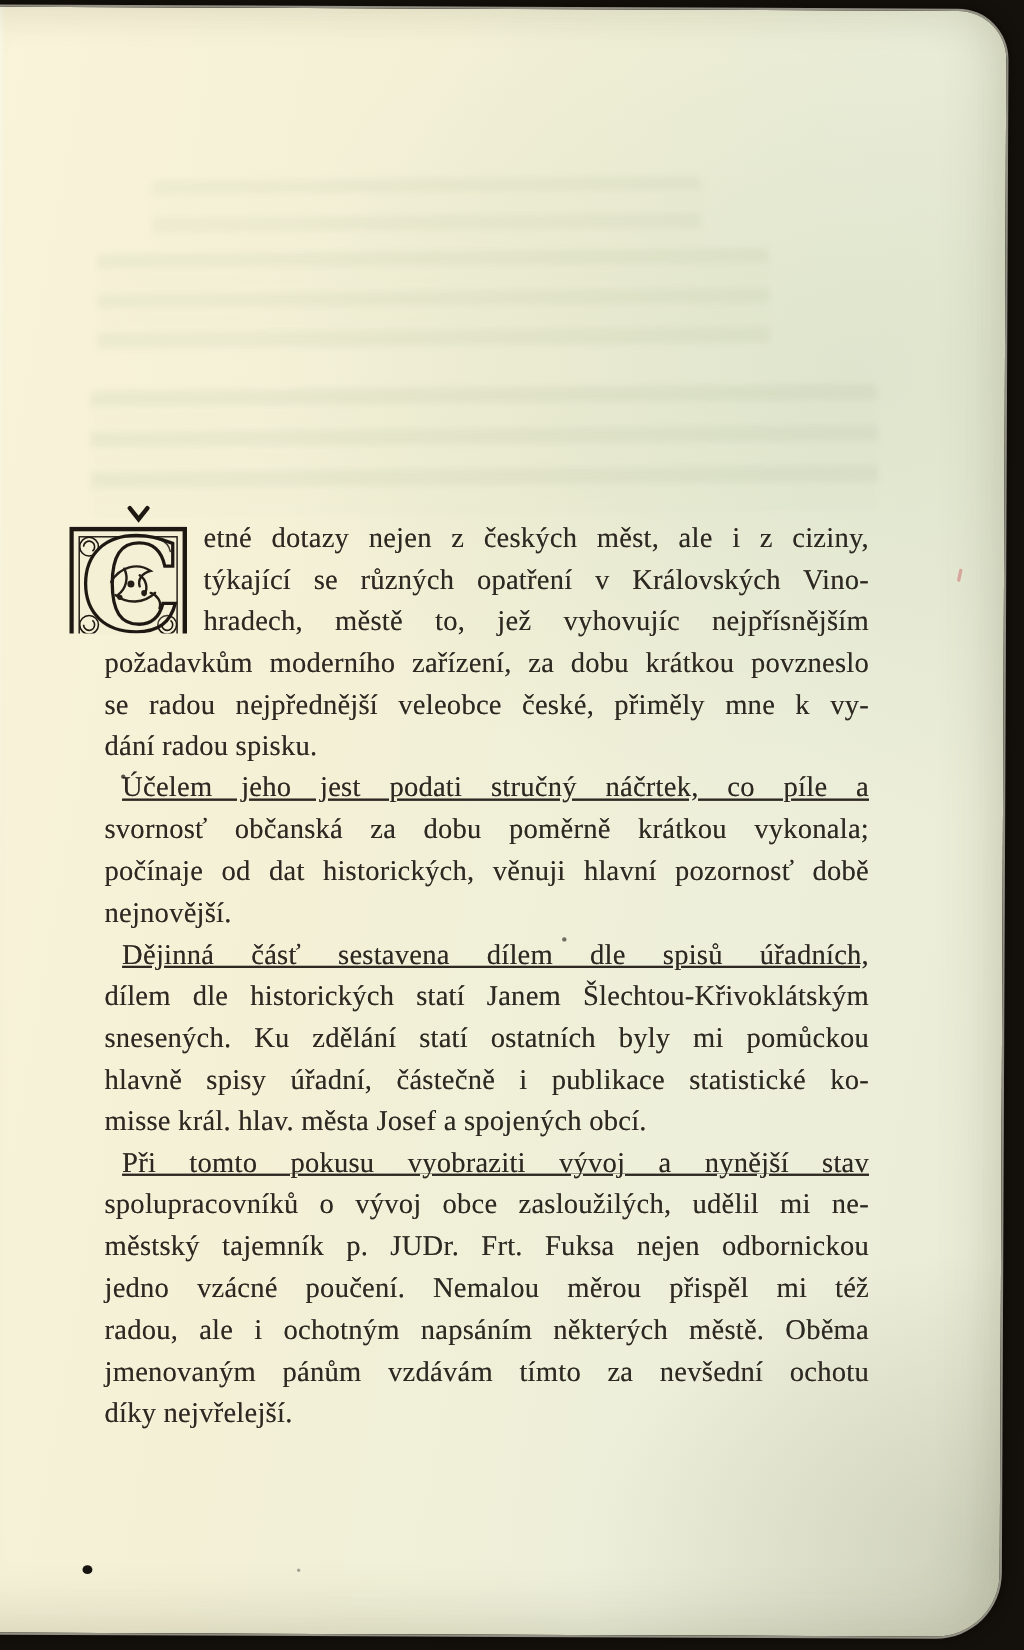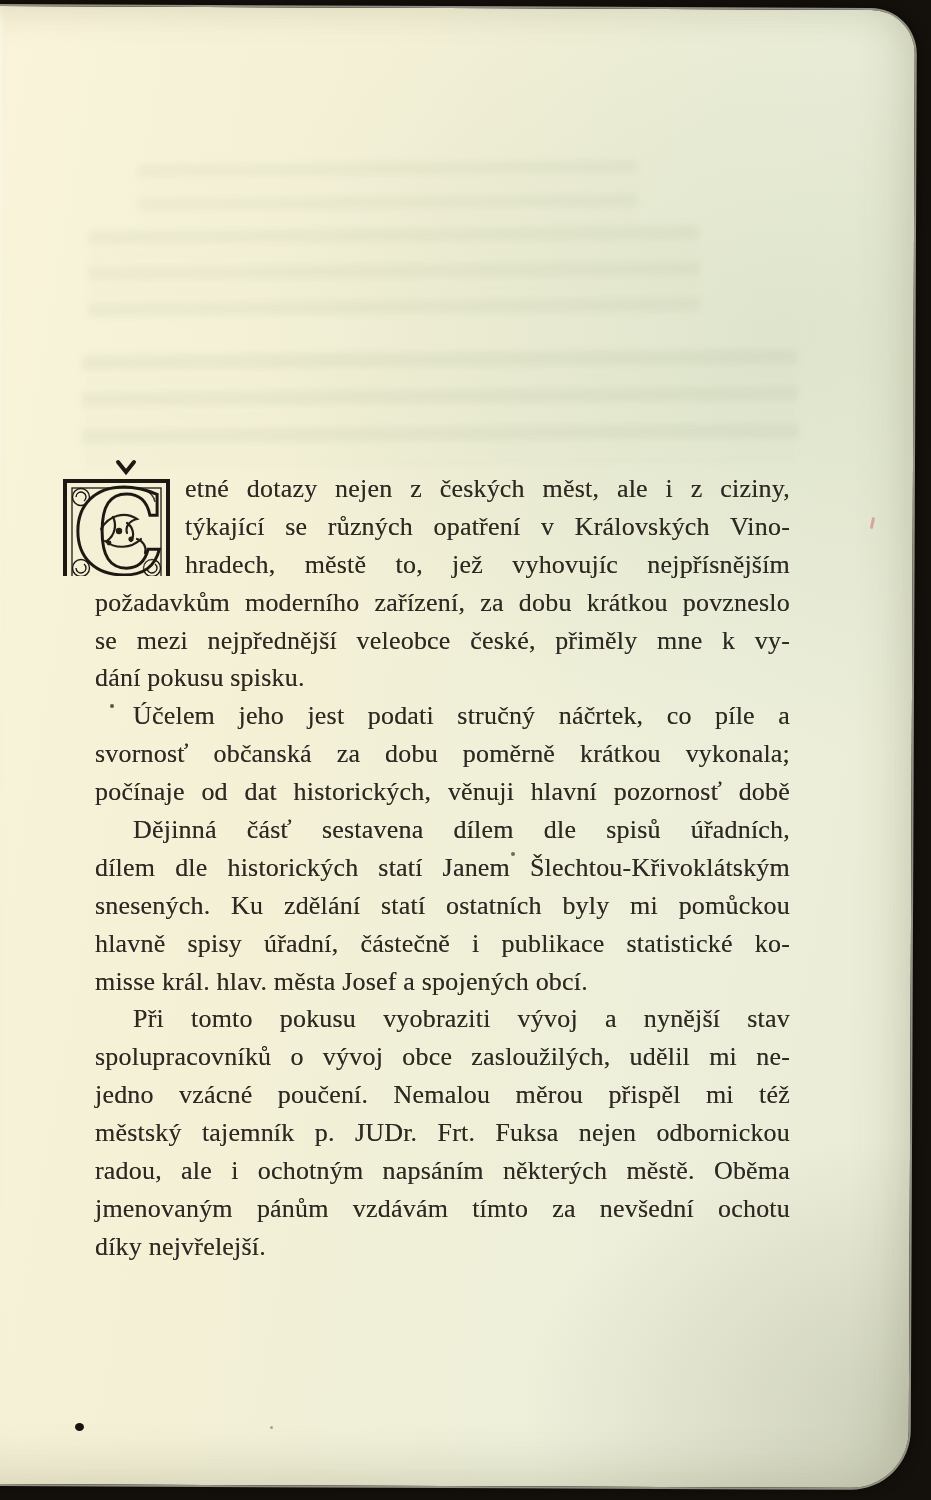--- a/index.html
+++ b/index.html
@@ -65,21 +65,21 @@
   .para{margin:0;}
   .line{
     text-align:justify;
     text-align-last:justify;
     height:37.9px;
     white-space:normal;
     overflow:visible;
     margin-left:32px;
   }
   .line.last{text-align-last:left;}
-  .line.indent{margin-left:70px;}
+  .line.indent{margin-left:48px;text-decoration:underline;}
   .line.cap-inset{margin-left:122px;}
   
   .dropcap{
     position:absolute;left:63px;top:449px;width:107px;height:127px;
   }
   
   .speck{position:absolute;border-radius:50%;background:#171310;}
   .speck.s1{left:75px;top:1423px;width:9px;height:8px;}
   .speck.s2{left:110px;top:704px;width:4px;height:4px;opacity:.7;}
   .speck.s3{left:511px;top:852px;width:4px;height:4px;opacity:.6;}
@@ -132,40 +132,41 @@
     <text x="10" y="94" font-family="'DejaVu Serif','Liberation Serif',serif" font-size="116" font-weight="bold" fill="rgba(244,240,214,0.15)" stroke="#1d1812" stroke-width="3">C</text>
   </svg>
 </div>
 
 <div class="text-block" id="text-block">
     <div class="para">
       <div class="line cap-inset">etné dotazy nejen z českých měst, ale i z ciziny,</div>
       <div class="line cap-inset">týkající se různých opatření v Královských Vino-</div>
       <div class="line cap-inset">hradech, městě to, jež vyhovujíc nejpřísnějším</div>
       <div class="line">požadavkům moderního zařízení, za dobu krátkou povzneslo</div>
-      <div class="line">se mezi nejpřednější veleobce české, přiměly mne k vy-</div>
-      <div class="line last">dání pokusu spisku.</div>
+      <div class="line">se radou nejpřednější veleobce české, přiměly mne k vy-</div>
+      <div class="line last">dání radou spisku.</div>
     </div>
     <div class="para">
       <div class="line indent">Účelem jeho jest podati stručný náčrtek, co píle a</div>
       <div class="line">svornosť občanská za dobu poměrně krátkou vykonala;</div>
       <div class="line">počínaje od dat historických, věnuji hlavní pozornosť době</div>
+      <div class="line last">nejnovější.</div>
     </div>
     <div class="para">
       <div class="line indent">Dějinná čásť sestavena dílem dle spisů úřadních,</div>
       <div class="line">dílem dle historických statí Janem Šlechtou-Křivoklátským</div>
       <div class="line">snesených. Ku zdělání statí ostatních byly mi pomůckou</div>
       <div class="line">hlavně spisy úřadní, částečně i publikace statistické ko-</div>
       <div class="line last">misse král. hlav. města Josef a spojených obcí.</div>
     </div>
     <div class="para">
       <div class="line indent">Při tomto pokusu vyobraziti vývoj a nynější stav</div>
       <div class="line">spolupracovníků o vývoj obce zasloužilých, udělil mi ne-</div>
+      <div class="line">městský tajemník p. JUDr. Frt. Fuksa nejen odbornickou</div>
       <div class="line">jedno vzácné poučení. Nemalou měrou přispěl mi též</div>
-      <div class="line">městský tajemník p. JUDr. Frt. Fuksa nejen odbornickou</div>
       <div class="line">radou, ale i ochotným napsáním některých městě. Oběma</div>
       <div class="line">jmenovaným pánům vzdávám tímto za nevšední ochotu</div>
       <div class="line last">díky nejvřelejší.</div>
     </div>
   </div>
 
 <div class="speck s1"></div>
 <div class="speck s2"></div>
 <div class="speck s3"></div>
 <div class="speck s4"></div>

